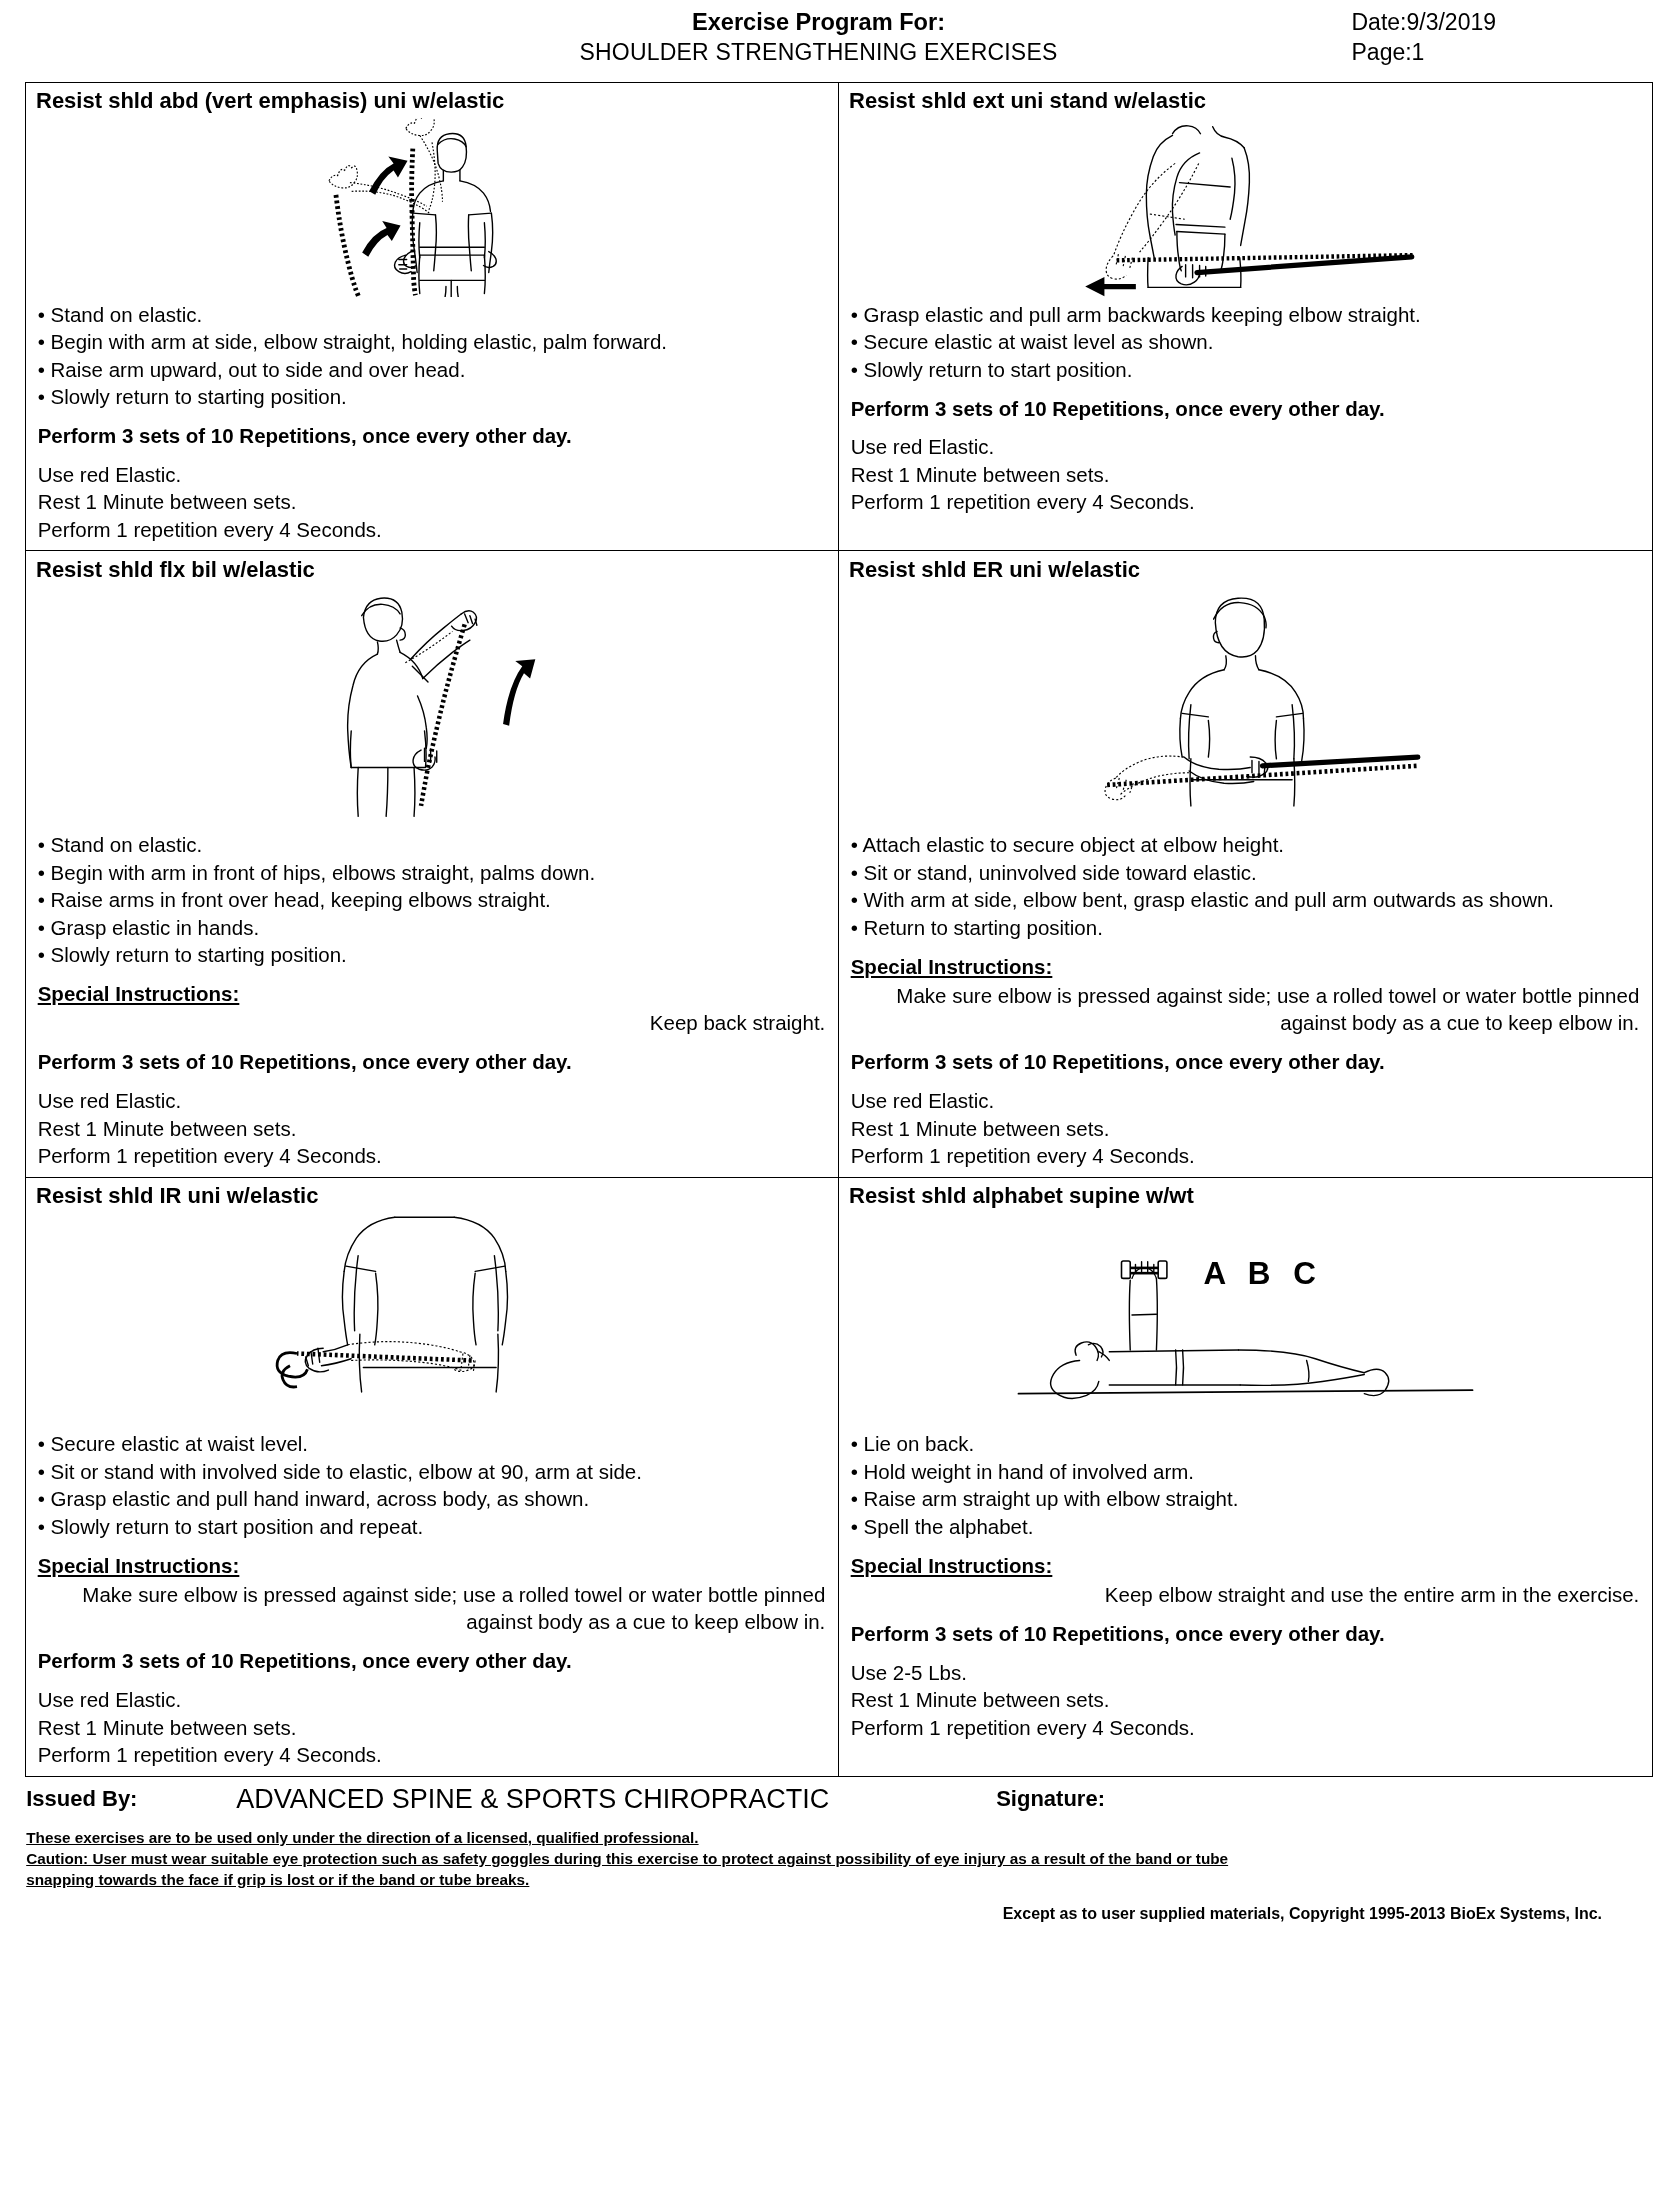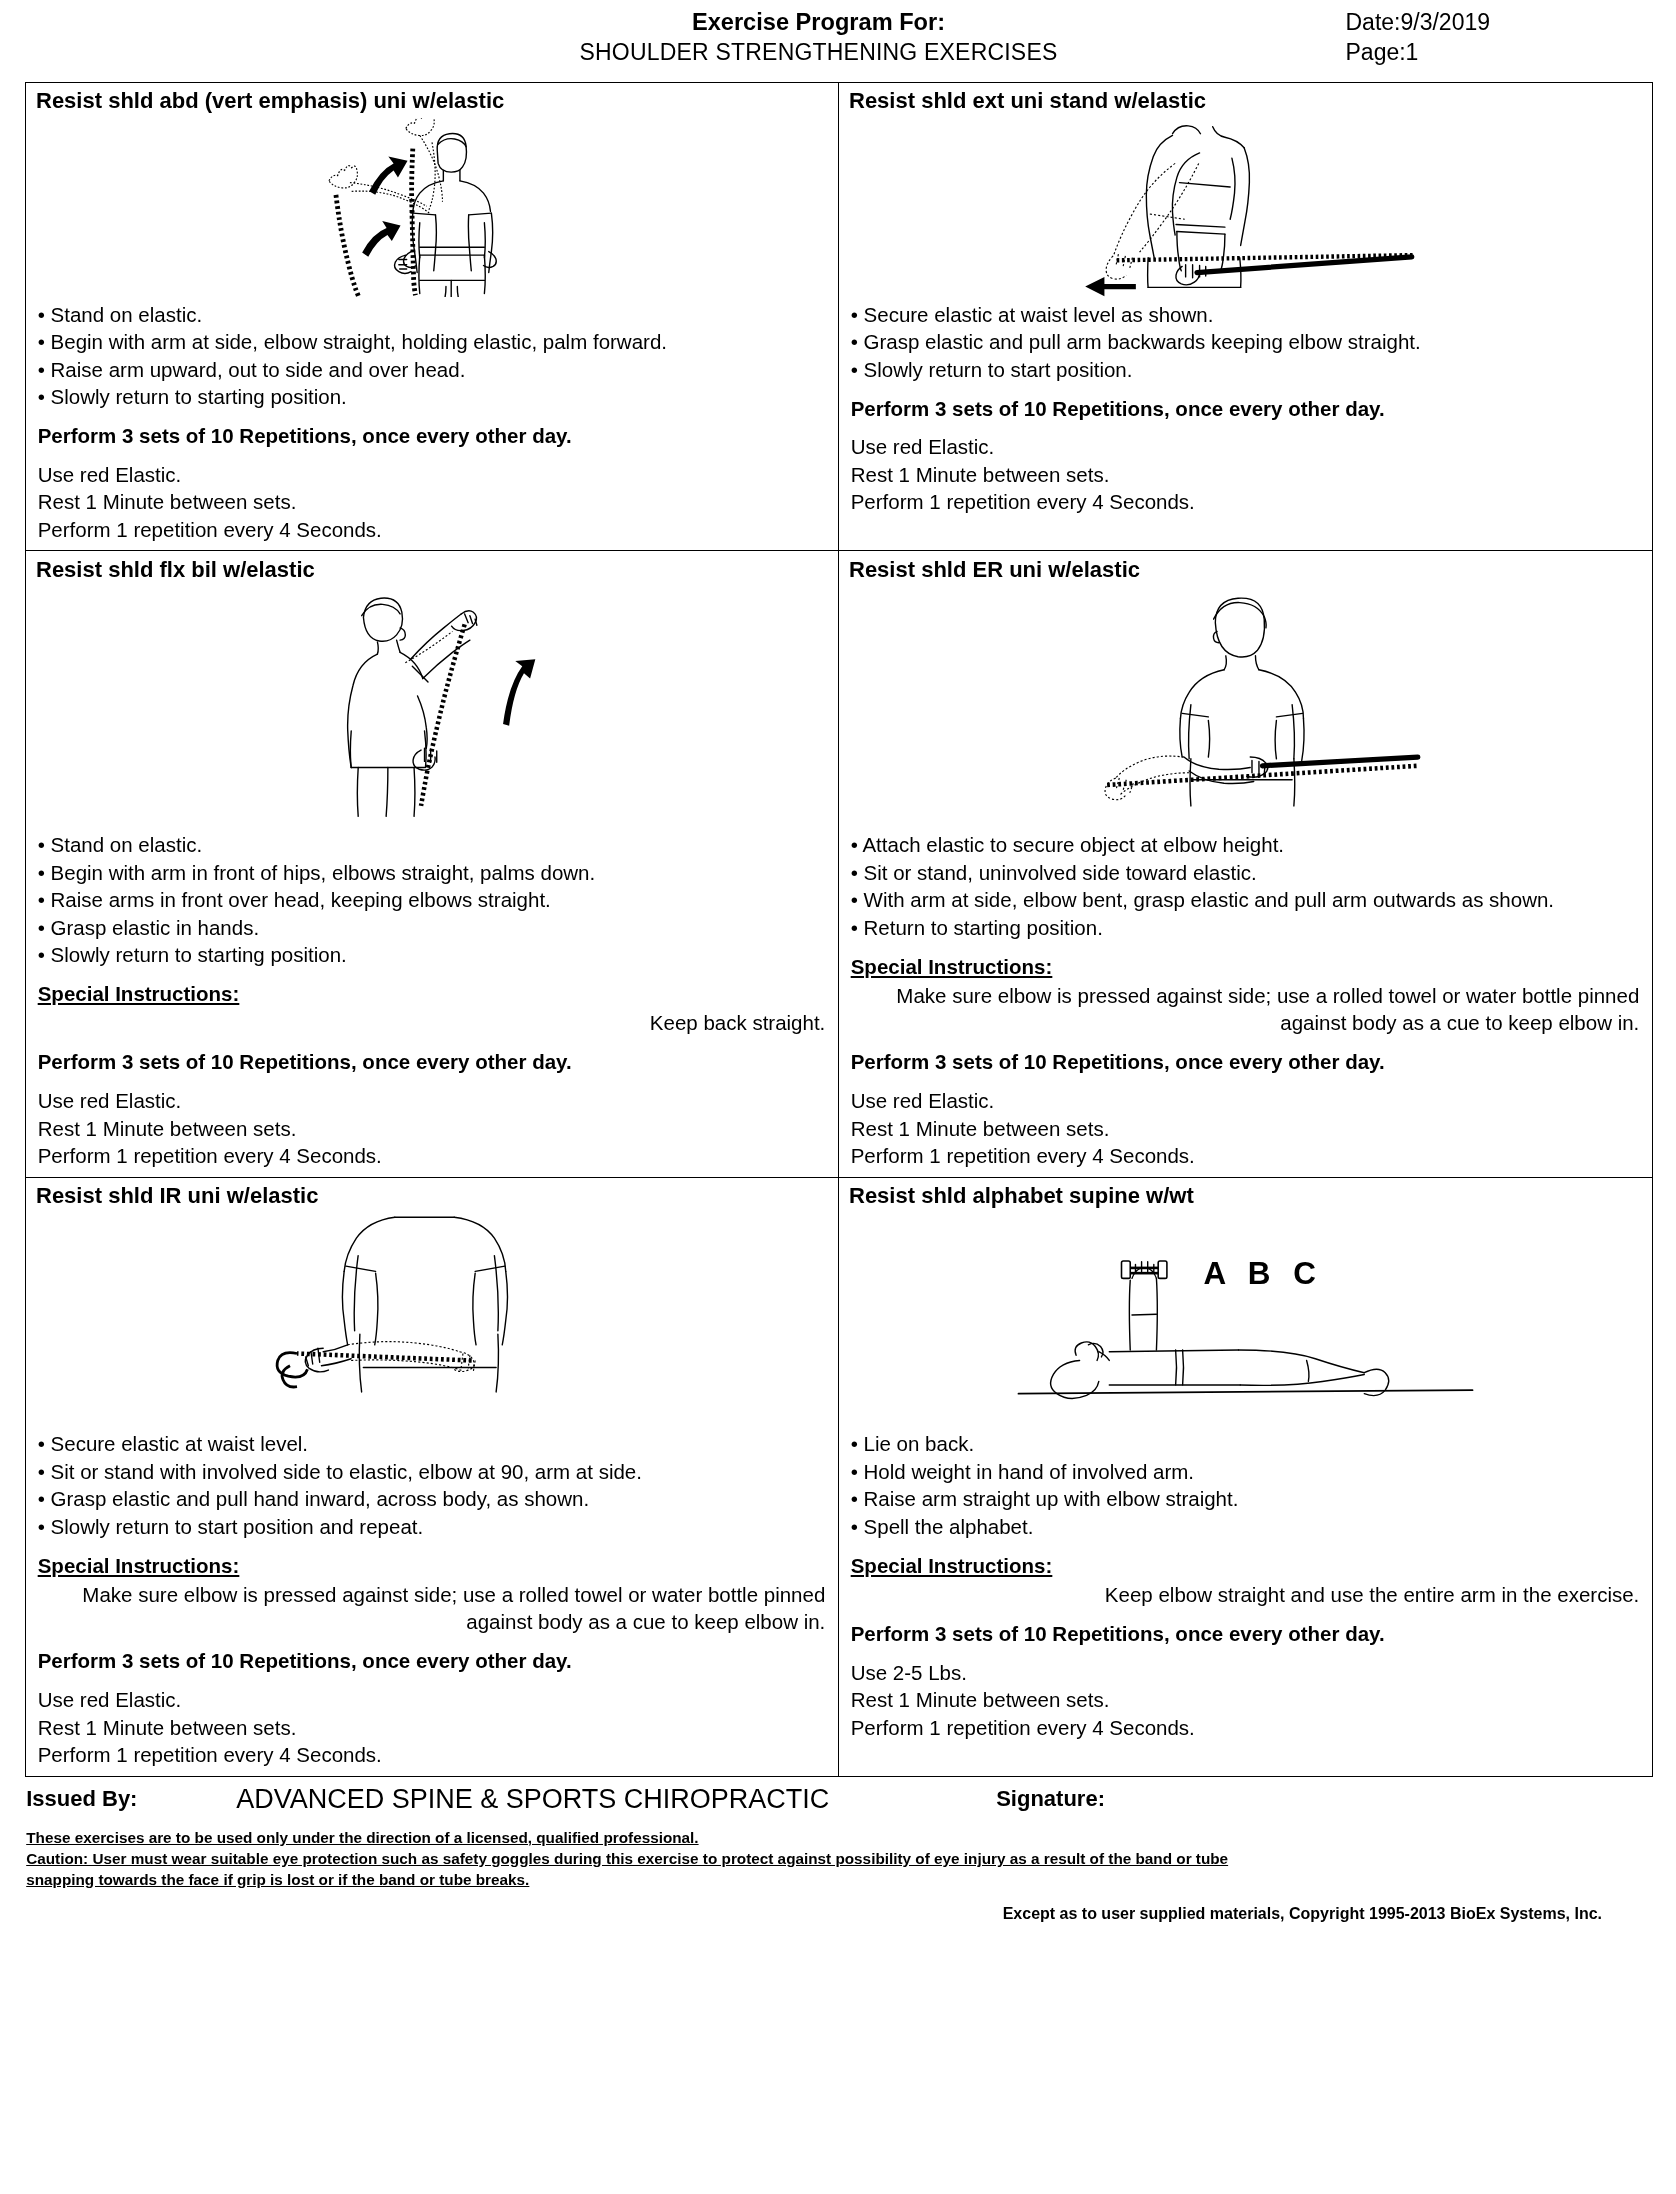--- a/index.html
+++ b/index.html
@@ -40,21 +40,21 @@
     letter-spacing: 0px;
   }
   .hdr-line2 {
     font-size: 23px;
     font-weight: normal;
     line-height: 31px;
     letter-spacing: 0.2px;
   }
   .hdr-right {
     position: absolute;
-    right: 66px;
+    right: 60px;
     top: 7px;
     text-align: left;
     width: 201px;
   }
   .hdr-date {
     font-size: 23px;
     line-height: 30px;
   }
   .hdr-page {
     font-size: 23px;
@@ -307,22 +307,22 @@
               <path d="M160 177 l246 -18"></path>
             </g>
 
             <g fill="#000">
               <path d="M54 190 l36 0 l0 6 l-36 0 l0 8 l-22 -11 l22 -11 z"></path>
             </g>
           </svg>
         </div>
         <div class="body-text">
           <div class="bullets">
+            <div class="bullet">• Grasp elastic and pull arm backwards keeping elbow straight.</div>
             <div class="bullet">• Secure elastic at waist level as shown.</div>
-            <div class="bullet">• Grasp elastic and pull arm backwards keeping elbow straight.</div>
             <div class="bullet">• Slowly return to start position.</div>
           </div>
           <div class="bold-line">Perform 3 sets of 10 Repetitions, once every other day.</div>
           <div class="tail-block">
             <div class="tail-line">Use red Elastic.</div>
             <div class="tail-line">Rest 1 Minute between sets.</div>
             <div class="tail-line">Perform 1 repetition every 4 Seconds.</div>
           </div>
         </div>
       </div>

